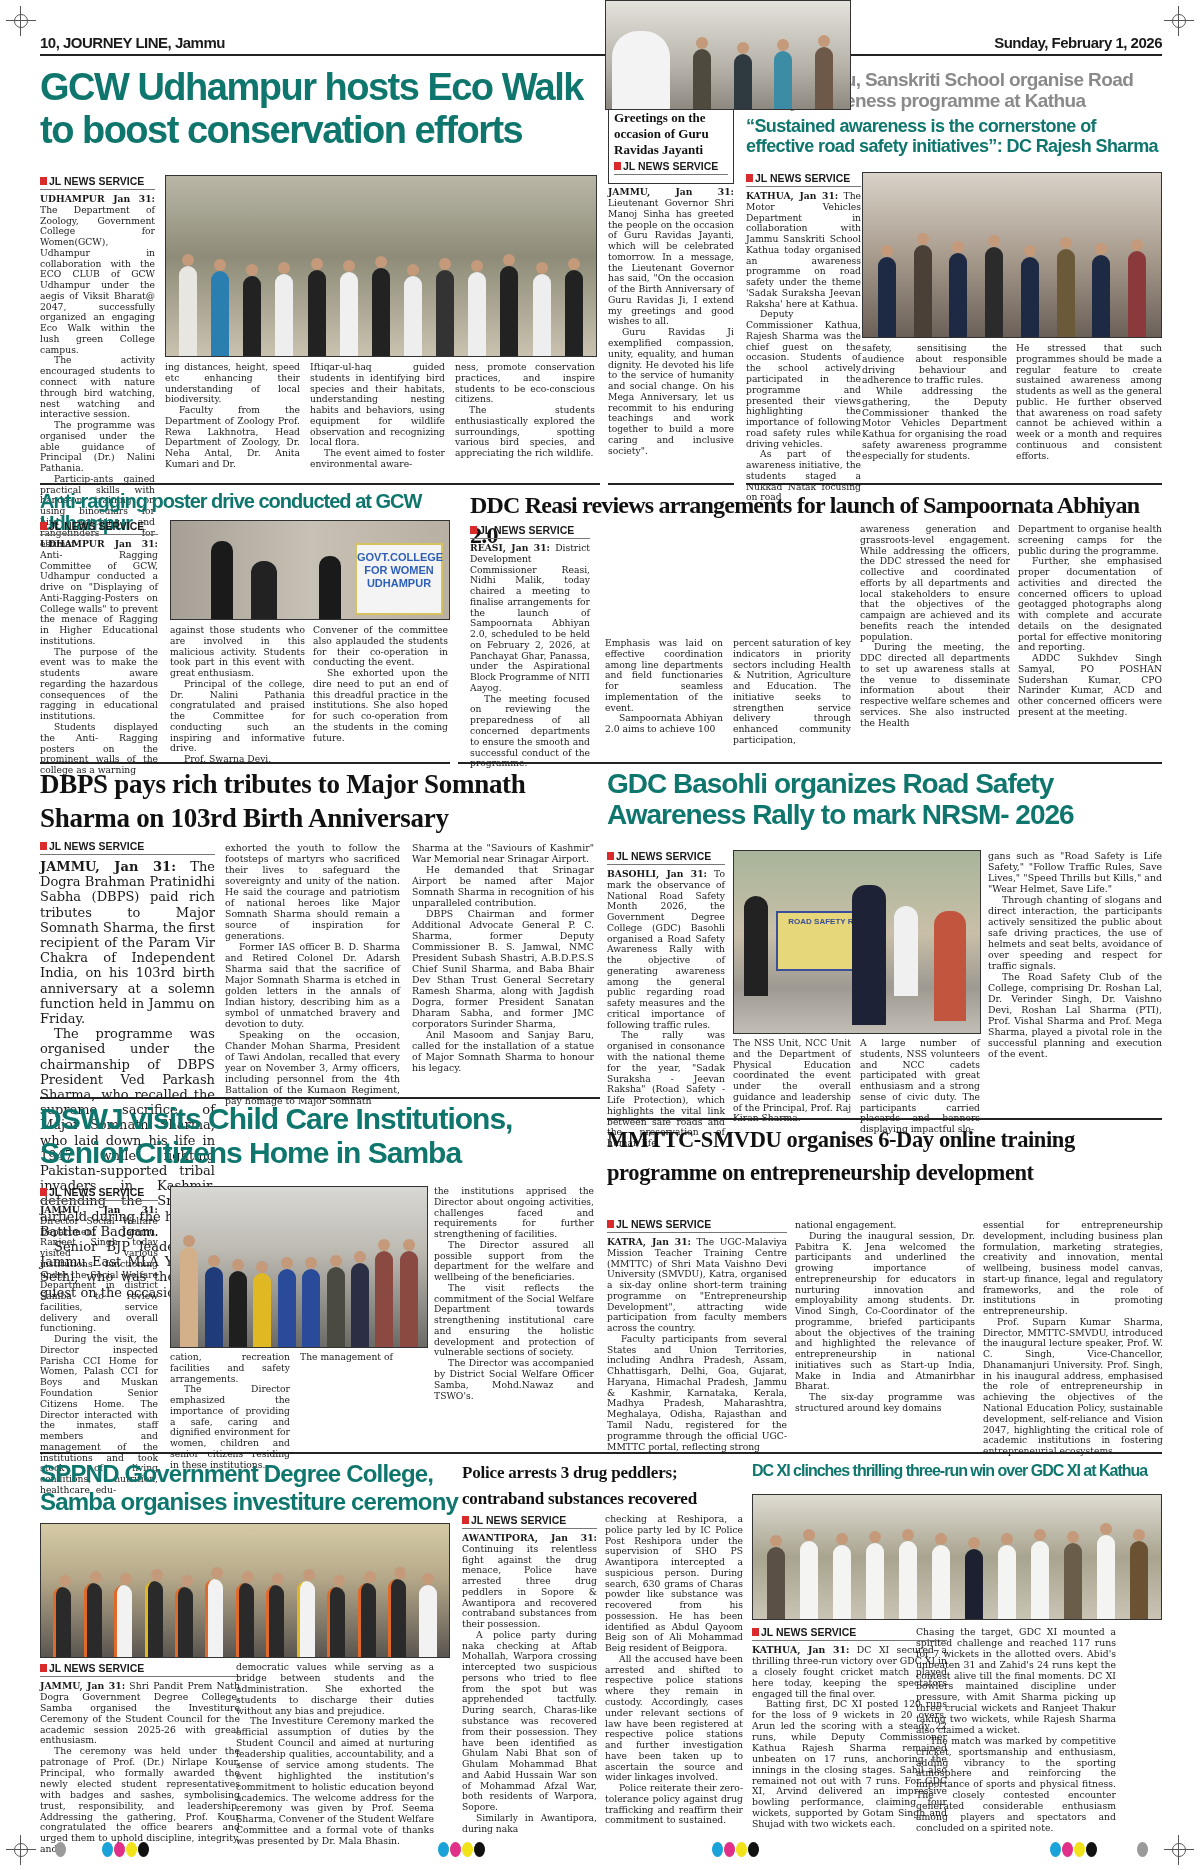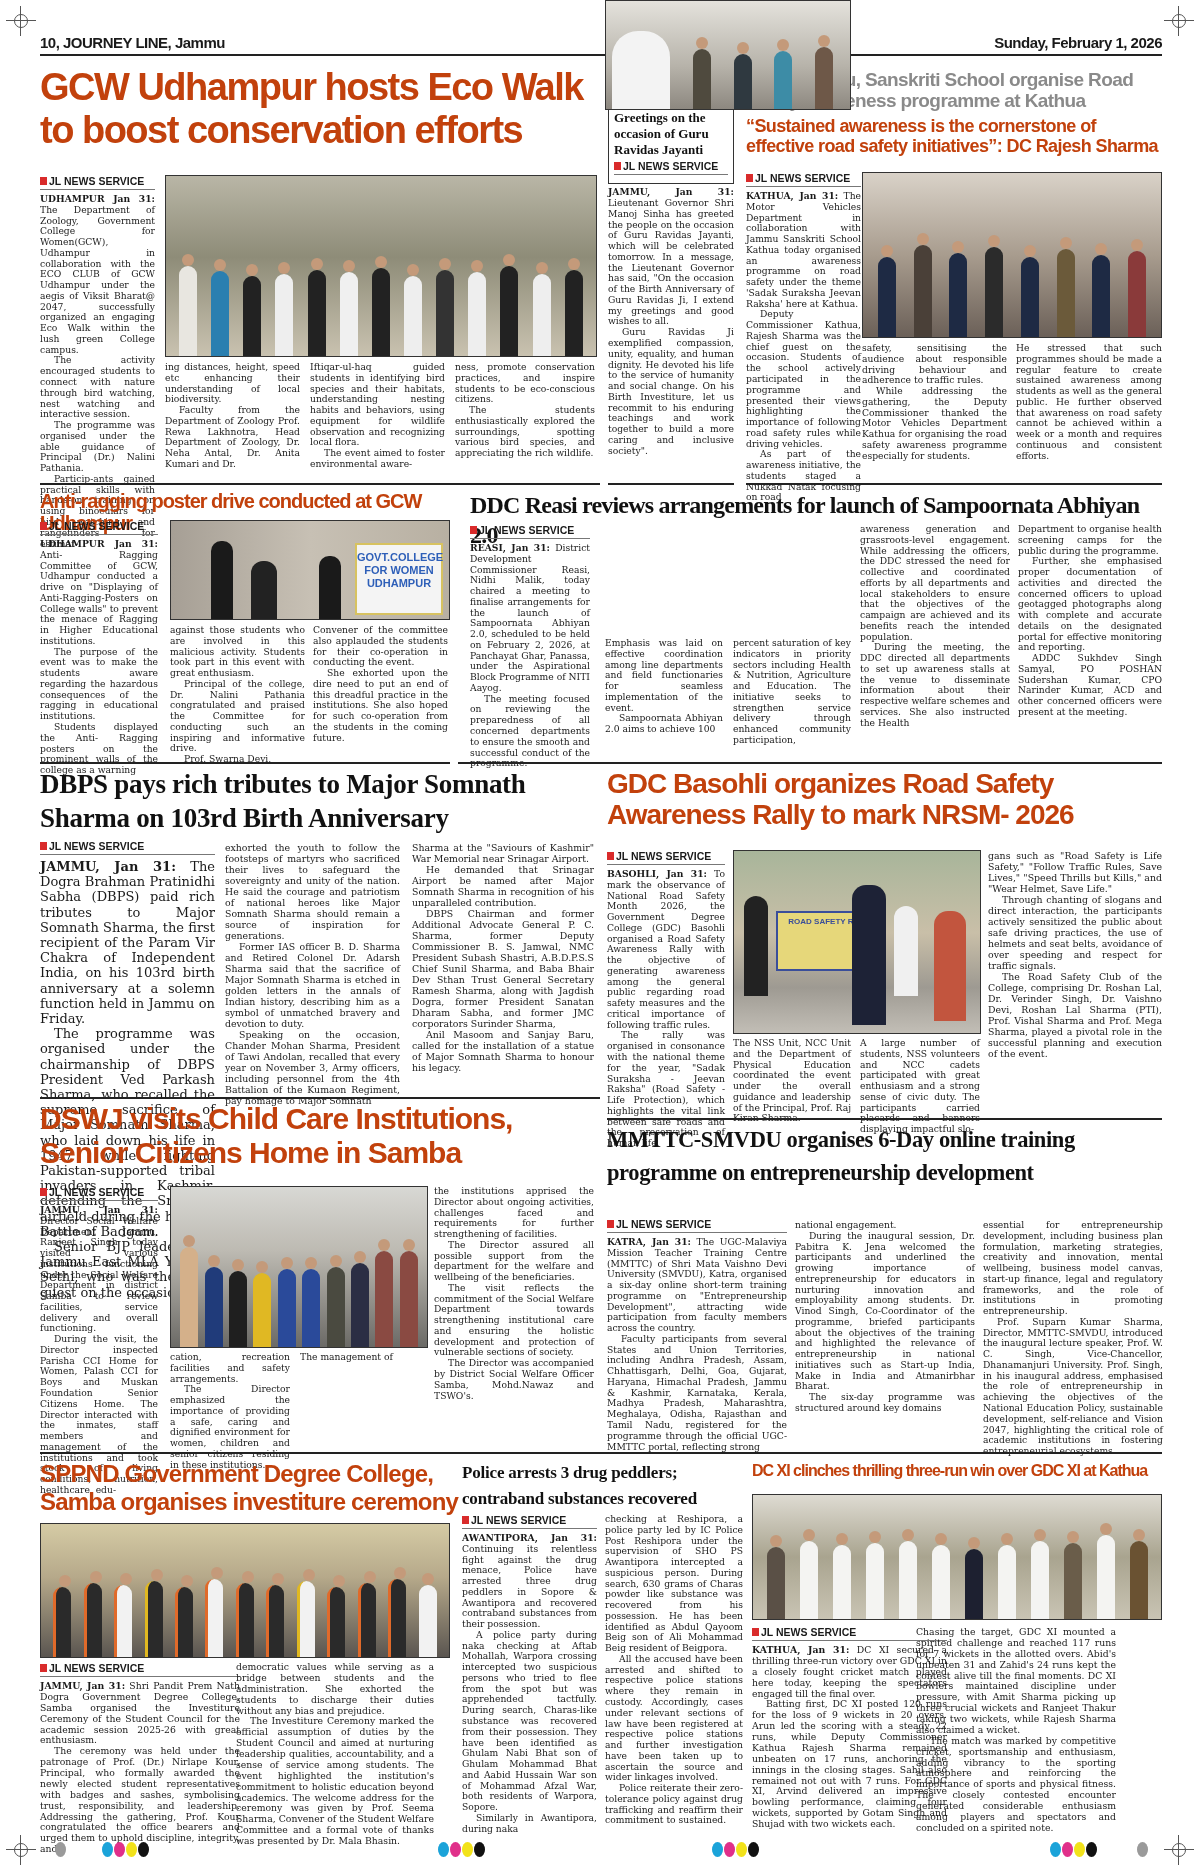--- a/index.html
+++ b/index.html
@@ -5,21 +5,21 @@
 *{box-sizing:border-box;margin:0;padding:0}
 html,body{width:1200px;height:1870px;background:#fff;overflow:hidden}
 body{position:relative;font-family:"DejaVu Serif",serif;color:#1a1a1a}
 .abs{position:absolute}
 .reg{position:absolute;width:30px;height:30px}
 .reg:before{content:"";position:absolute;left:14px;top:0;width:1px;height:30px;background:#555}
 .reg:after{content:"";position:absolute;left:0;top:14px;width:30px;height:1px;background:#555}
 .reg i{position:absolute;left:8px;top:8px;width:14px;height:14px;border:1px solid #555;border-radius:50%}
 .masthead{position:absolute;left:40px;top:30px;width:1122px;height:26px;border-bottom:2px solid #222;font-family:"Liberation Sans",sans-serif;font-weight:bold;font-size:15px;display:flex;justify-content:space-between;align-items:flex-end;padding-bottom:3px;letter-spacing:-0.5px;transform-origin:left}
 .rule{position:absolute;height:2px;background:#222}
-.hl-sans{font-family:"Liberation Sans",sans-serif;font-weight:bold;color:#c2410c;letter-spacing:-1.5px;line-height:1.1}
+.hl-sans{font-family:"Liberation Sans",sans-serif;font-weight:bold;color:#0f766e;letter-spacing:-1.5px;line-height:1.1}
 .hl-serif{font-family:"Liberation Serif",serif;font-weight:bold;color:#111;line-height:1.25}
 .byline{font-family:"Liberation Sans",sans-serif;font-size:10.5px;font-weight:bold;border-bottom:1.5px solid #777;padding-bottom:2px;margin-bottom:4px;display:flex;align-items:center;gap:2px}
 .byline .sq{display:inline-block;width:7px;height:8px;background:#d92b2b}
 .txt{font-size:9.2px;line-height:1.17;text-align:justify;hyphens:auto}
 .txt p{text-indent:14px}
 .txt p:first-child{text-indent:0}
 .txt b{font-weight:bold}
 .photo{position:absolute;border:1.5px solid #333;overflow:hidden}
 .photo .ph-bg{width:100%;height:100%}
 .crowd{position:absolute;bottom:0;left:0;right:0;height:60%;display:flex;justify-content:space-around;align-items:flex-end;padding:0 6px}
@@ -100,21 +100,21 @@
 <div class="abs" style="left:608px;top:72px;width:126px;height:405px">
   <div class="boxed" style="margin-bottom:3px">
     <div class="lg-title">Lieutenant Governor's Greetings on the occasion of Guru Ravidas Jayanti</div>
     <div class="byline" style="margin-top:2px">
         <span class="sq"></span>
         <span>JL NEWS SERVICE</span>
       </div>
   </div>
   <div class="txt">
     <p><b>JAMMU, Jan 31:</b> <span>Lieutenant Governor Shri Manoj Sinha has greeted the people on the occasion of Guru Ravidas Jayanti, which will be celebrated tomorrow. In a message, the Lieutenant Governor has said, "On the occasion of the Birth Anniversary of Guru Ravidas Ji, I extend my greetings and good wishes to all.</span></p>
-    <p>Guru Ravidas Ji exemplified compassion, unity, equality, and human dignity. He devoted his life to the service of humanity and social change. On his Birth Investiture, let us recommit to his enduring teachings and work together to build a more caring and inclusive society".</p>
+    <p>Guru Ravidas Ji exemplified compassion, unity, equality, and human dignity. He devoted his life to the service of humanity and social change. On his Mega Anniversary, let us recommit to his enduring teachings and work together to build a more caring and inclusive society".</p>
   </div>
 </div>
 
 <div class="abs" style="left:746px;top:70px;width:420px">
   <div class="hl-sans" style="font-size:19px;color:#8a8a8a;letter-spacing:-0.6px;line-height:1.1">MVD-Jammu, Sanskriti School organise Road Safety awareness programme at Kathua</div>
   <div class="hl-sans" style="font-size:18px;letter-spacing:-0.6px;margin-top:4px;line-height:1.15">“Sustained awareness is the cornerstone of effective road safety initiatives”: DC Rajesh Sharma</div>
 </div>
 <div class="abs" style="left:746px;top:172px;width:115px">
   <div class="byline">
       <span class="sq"></span>

